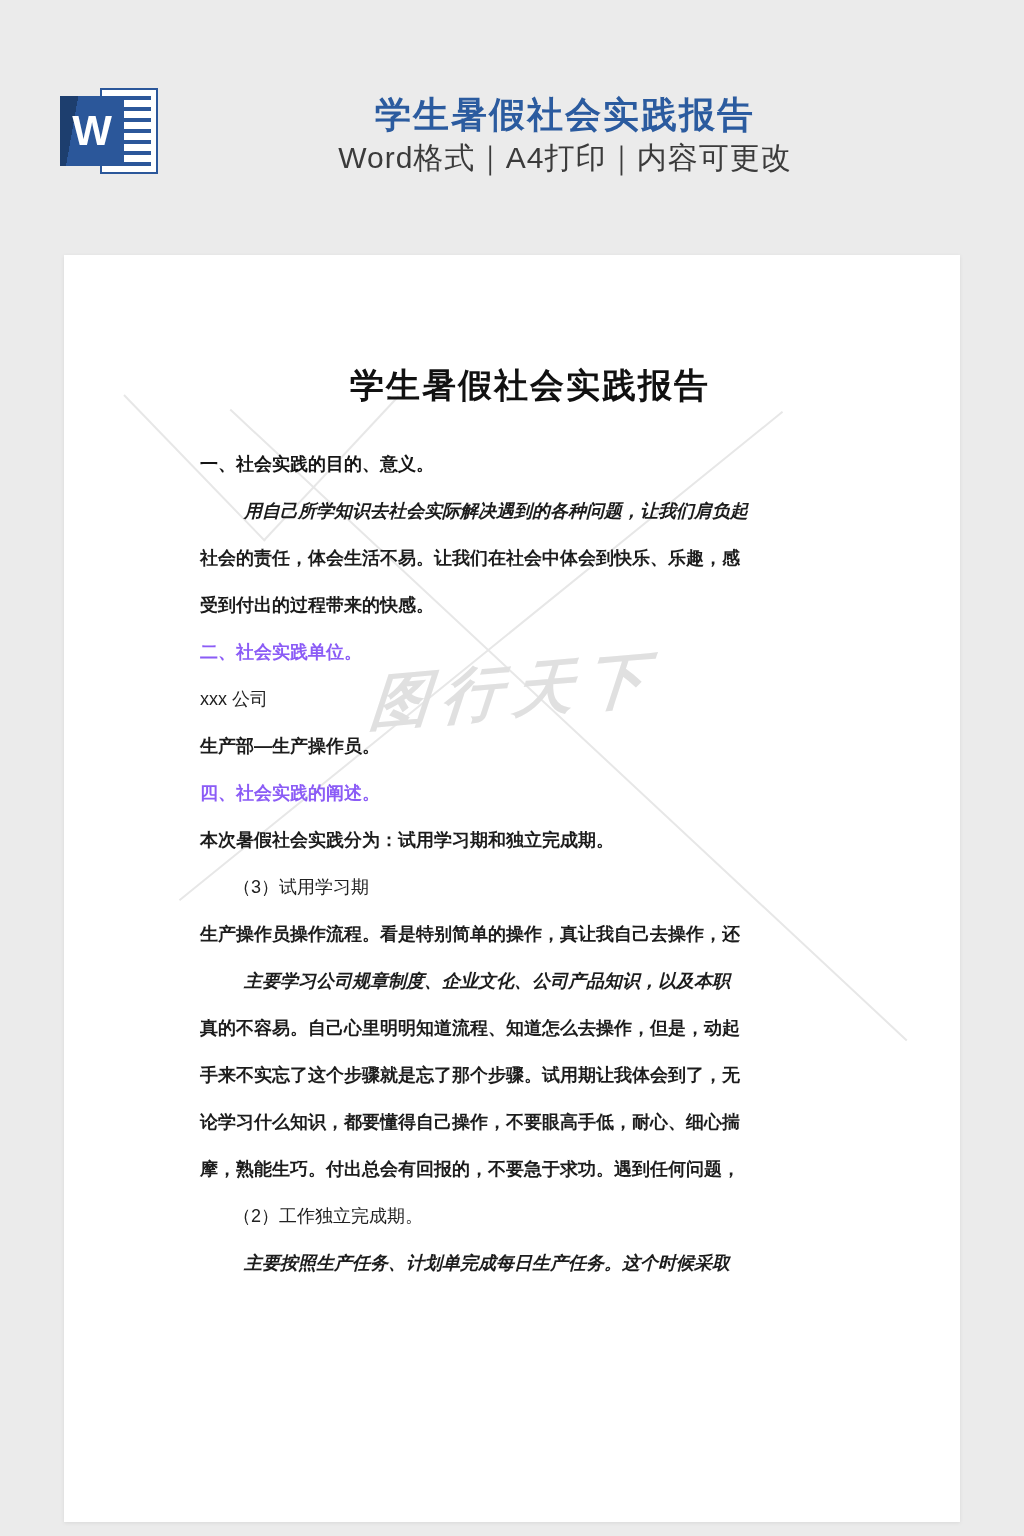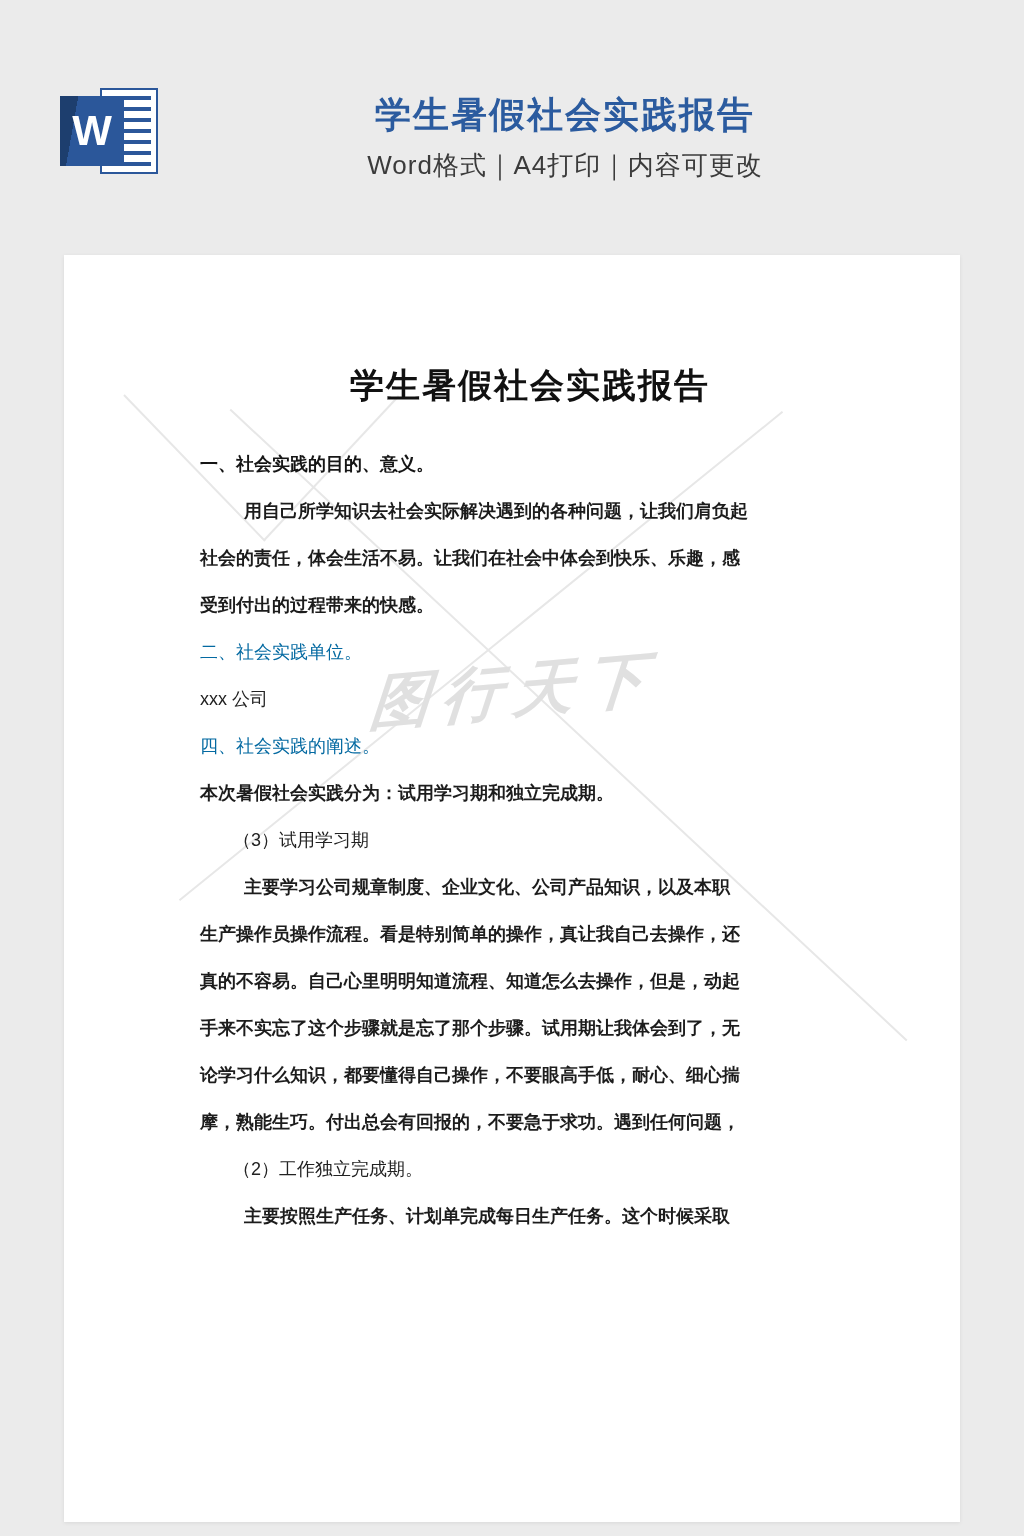--- a/index.html
+++ b/index.html
@@ -34,21 +34,21 @@
     color: #ffffff; font-weight: bold; font-size: 42px; line-height: 1;
   }
   .header-text {
     position: absolute; left: 170px; top: 92px; width: 790px; text-align: center;
   }
   .header-title {
     color: #2b5b9f; font-size: 36px; font-weight: bold; letter-spacing: 2px;
     line-height: 46px;
   }
   .header-subtitle {
-    color: #3b3b3b; font-size: 26px; margin-top: 10px; letter-spacing: 1px;
+    color: #3b3b3b; font-size: 30px; margin-top: 0; letter-spacing: 1px;
   }
   
   .page {
     position: absolute; left: 64px; top: 255px; width: 896px; height: 1267px;
     background: #ffffff; box-shadow: 0 1px 4px rgba(0,0,0,0.08);
     overflow: hidden;
   }
   
   .wm-line {
     position: absolute; height: 0; border-top: 2px solid #e7e7e7;
@@ -70,24 +70,24 @@
     position: absolute; left: 136px; top: 104px; width: 660px; z-index: 2;
   }
   .line {
     font-size: 18px; line-height: 47px; white-space: pre; color: #1a1a1a;
   }
   .t-title {
     font-size: 34px; line-height: 52px; font-weight: bold; text-align: center;
     margin-bottom: 30px; letter-spacing: 2px; color: #111111;
   }
   .t-h-bold { font-weight: bold; color: #151515; }
-  .t-h-light { font-weight: 400; color: #0369a1; }
+  .t-h-light { font-weight: 700; color: #8b5cf6; }
   .t-body { font-weight: bold; color: #1c1c1c; }
   .t-body-reg { font-weight: 400; color: #222222; }
-  .ind2 { padding-left: 44px; }
+  .ind2 { padding-left: 44px; font-style: italic; }
   .ind15 { padding-left: 33px; }
 </style>
 </head>
 <body>
 
 <div class="header">
   <div class="word-icon">
     <div class="doc-sheet">
       <div class="stripes"></div>
     </div>
@@ -108,25 +108,26 @@
   <div class="wm-line d"></div>
   <div class="wm-text">图行天下</div>
   <div class="doc-content" id="doc-lines">
       <div class="line t-title">学生暑假社会实践报告</div>
       <div class="line t-h-bold">一、社会实践的目的、意义。</div>
       <div class="line t-body ind2">用自己所学知识去社会实际解决遇到的各种问题，让我们肩负起</div>
       <div class="line t-body">社会的责任，体会生活不易。让我们在社会中体会到快乐、乐趣，感</div>
       <div class="line t-body">受到付出的过程带来的快感。</div>
       <div class="line t-h-light">二、社会实践单位。</div>
       <div class="line t-body-reg">xxx 公司</div>
+      <div class="line t-body">生产部—生产操作员。</div>
       <div class="line t-h-light">四、社会实践的阐述。</div>
       <div class="line t-body">本次暑假社会实践分为：试用学习期和独立完成期。</div>
       <div class="line t-body-reg ind15">（3）试用学习期</div>
+      <div class="line t-body">生产操作员操作流程。看是特别简单的操作，真让我自己去操作，还</div>
       <div class="line t-body ind2">主要学习公司规章制度、企业文化、公司产品知识，以及本职</div>
-      <div class="line t-body">生产操作员操作流程。看是特别简单的操作，真让我自己去操作，还</div>
       <div class="line t-body">真的不容易。自己心里明明知道流程、知道怎么去操作，但是，动起</div>
       <div class="line t-body">手来不实忘了这个步骤就是忘了那个步骤。试用期让我体会到了，无</div>
       <div class="line t-body">论学习什么知识，都要懂得自己操作，不要眼高手低，耐心、细心揣</div>
       <div class="line t-body">摩，熟能生巧。付出总会有回报的，不要急于求功。遇到任何问题，</div>
       <div class="line t-body-reg ind15">（2）工作独立完成期。</div>
       <div class="line t-body ind2">主要按照生产任务、计划单完成每日生产任务。这个时候采取</div>
     </div>
 </div>
 
 </body></html>

